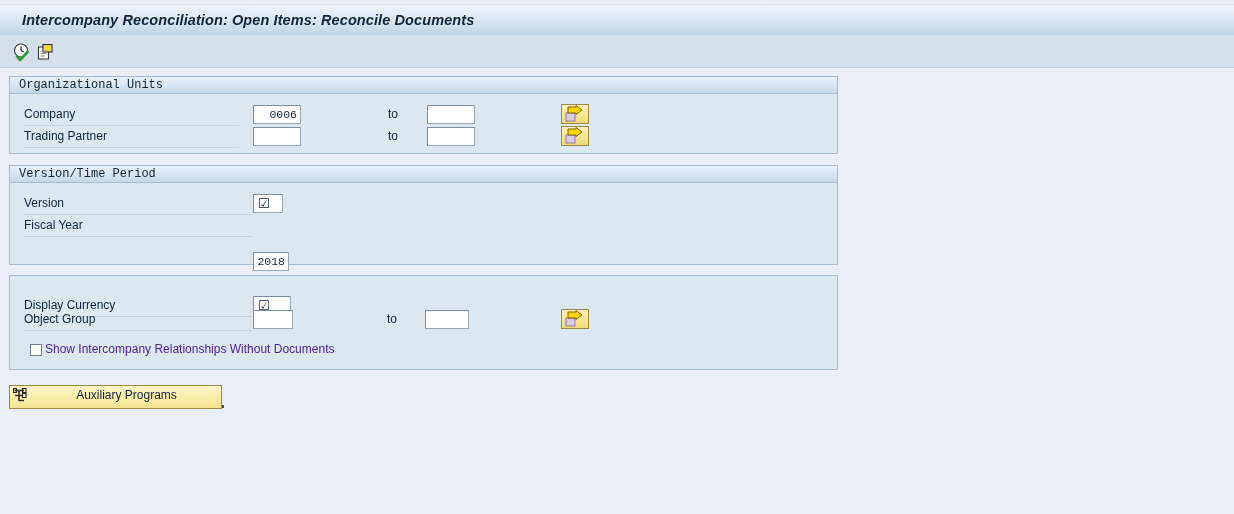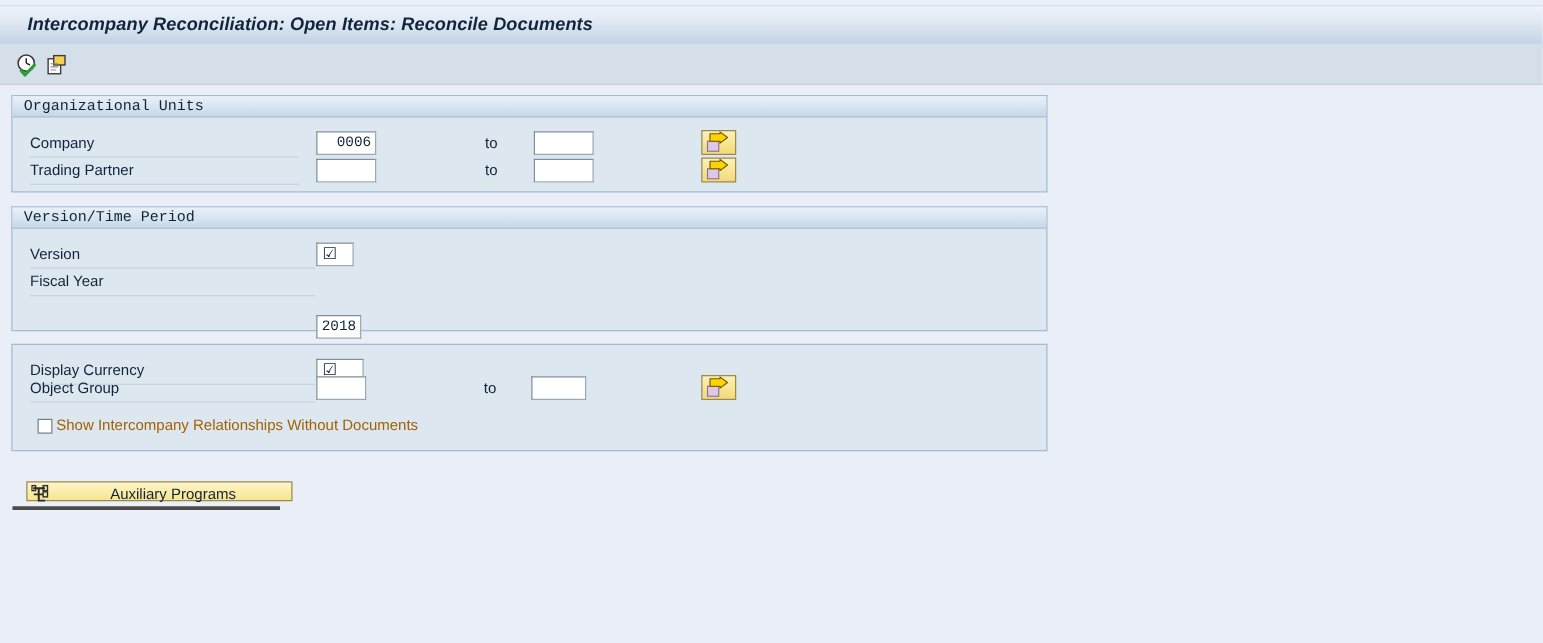--- a/index.html
+++ b/index.html
@@ -61,21 +61,21 @@
     position: absolute; left: 9px; top: 1px;
     font-size: 12px; color: #10253c; white-space: nowrap;
   }
   .panel-body { position: relative; }
 
   #panel-org   { top: 76px; }
   #panel-org   .panel-body { height: 59px; text-align: right; }
   #panel-ver   { top: 165px; }
   #panel-ver   .panel-body { height: 81px; }
   #panel-fur   { top: 275px; }
-  #panel-fur   .panel-body { height: 84px; }
+  #panel-fur   .panel-body { height: 84px; margin-top: 9px; }
 
   
   .row { position: absolute; left: 0; width: 100%; height: 22px; }
   .fld-label {
     position: absolute; left: 14px; top: 3px;
     font-size: 12px; color: #10253c; white-space: nowrap;
   }
   .lbl-rule {
     position: absolute; left: 14px; bottom: 0px; height: 1px;
     background: #c6d3e0;
@@ -119,27 +119,27 @@
   .cbx-row { position: absolute; left: 0; height: 20px; }
   .cbx {
     position: absolute; left: 20px; top: 3px;
     width: 12px; height: 12px;
     background: #ffffff;
     border: 1px solid #6f7f90;
     cursor: pointer;
   }
   .cbx-label {
     position: absolute; left: 35px; top: 1px;
-    font-size: 12px; color: #a16207; white-space: nowrap;
+    font-size: 12px; color: #4c1d95; white-space: nowrap;
   }
 
   
   #aux-btn {
-    position: absolute; left: 21px; top: 385px;
-    width: 213px; height: 16px;
+    position: absolute; left: 9px; top: 385px;
+    width: 213px; height: 24px;
     background: linear-gradient(to bottom, #fdf5c8 0%, #fbeda8 55%, #f7e492 100%);
     border: 1px solid #9d8a4a;
     cursor: pointer;
   }
   #aux-btn .aux-text {
     position: absolute; left: 0; right: 0; top: 2px;
     text-align: center; font-size: 12px; color: #10253c;
     padding-left: 22px;
   }
   #aux-btn .aux-icon { position: absolute; left: 3px; top: 1px; width: 17px; height: 17px; }

